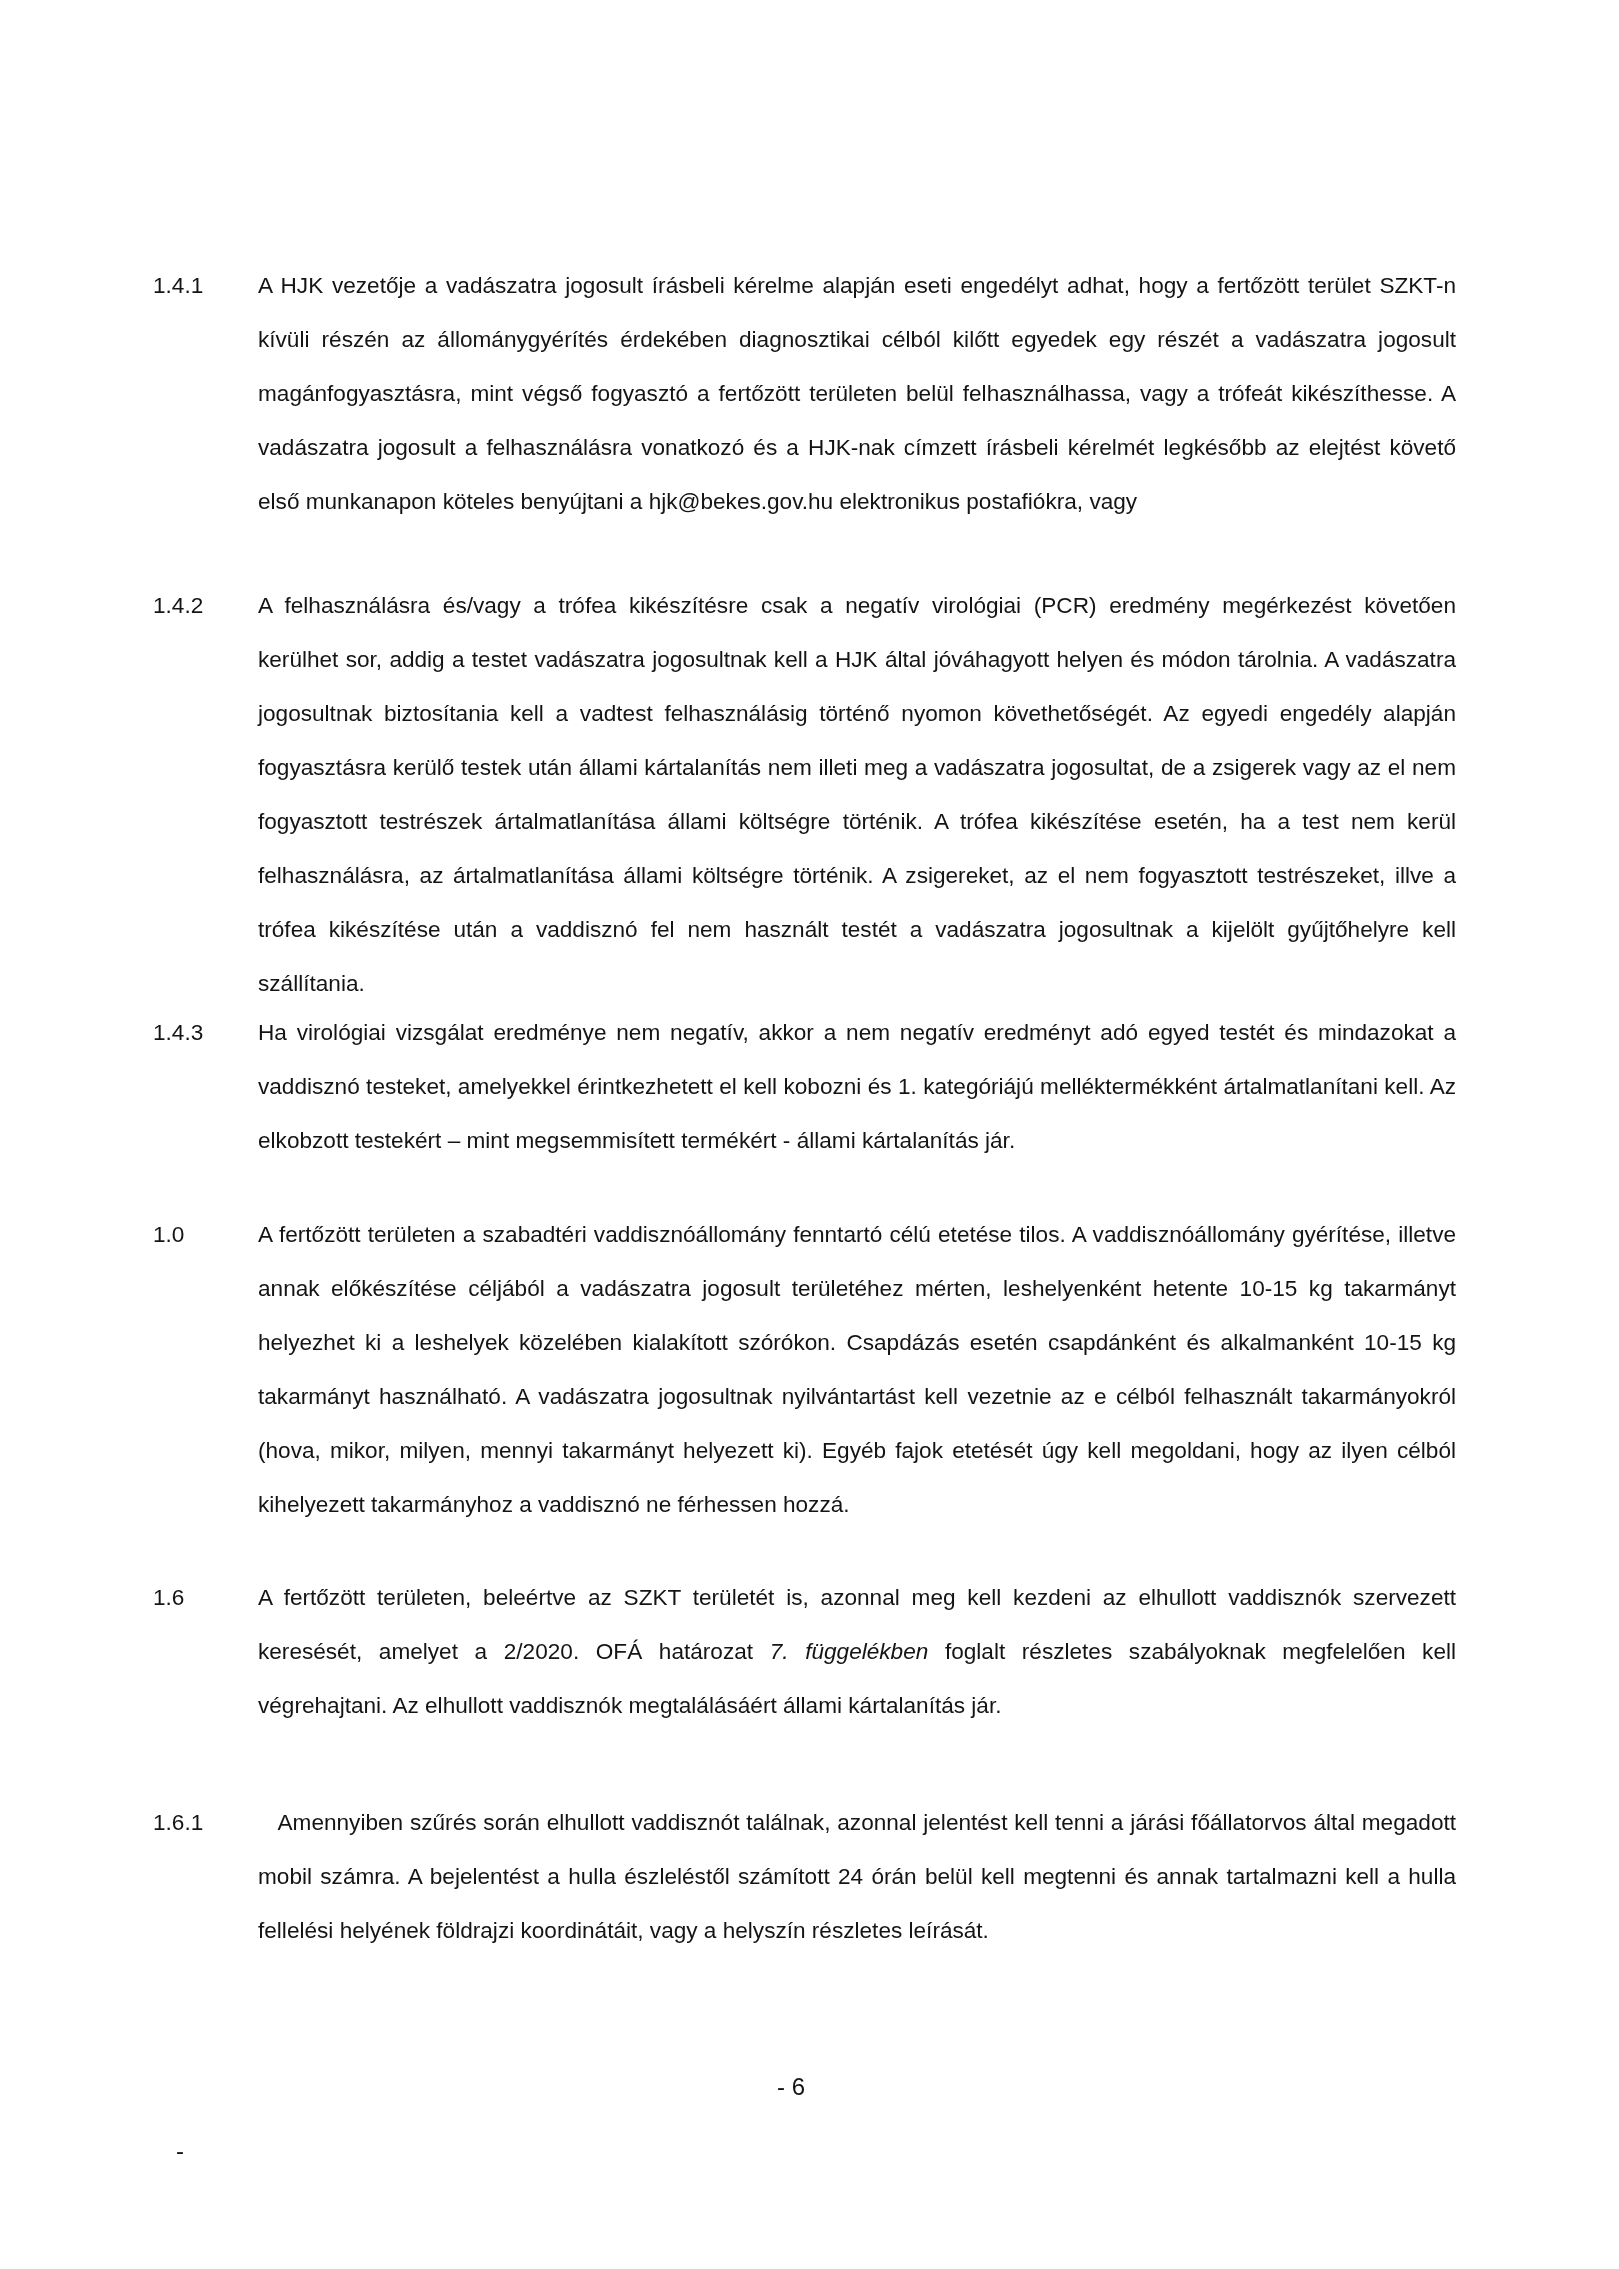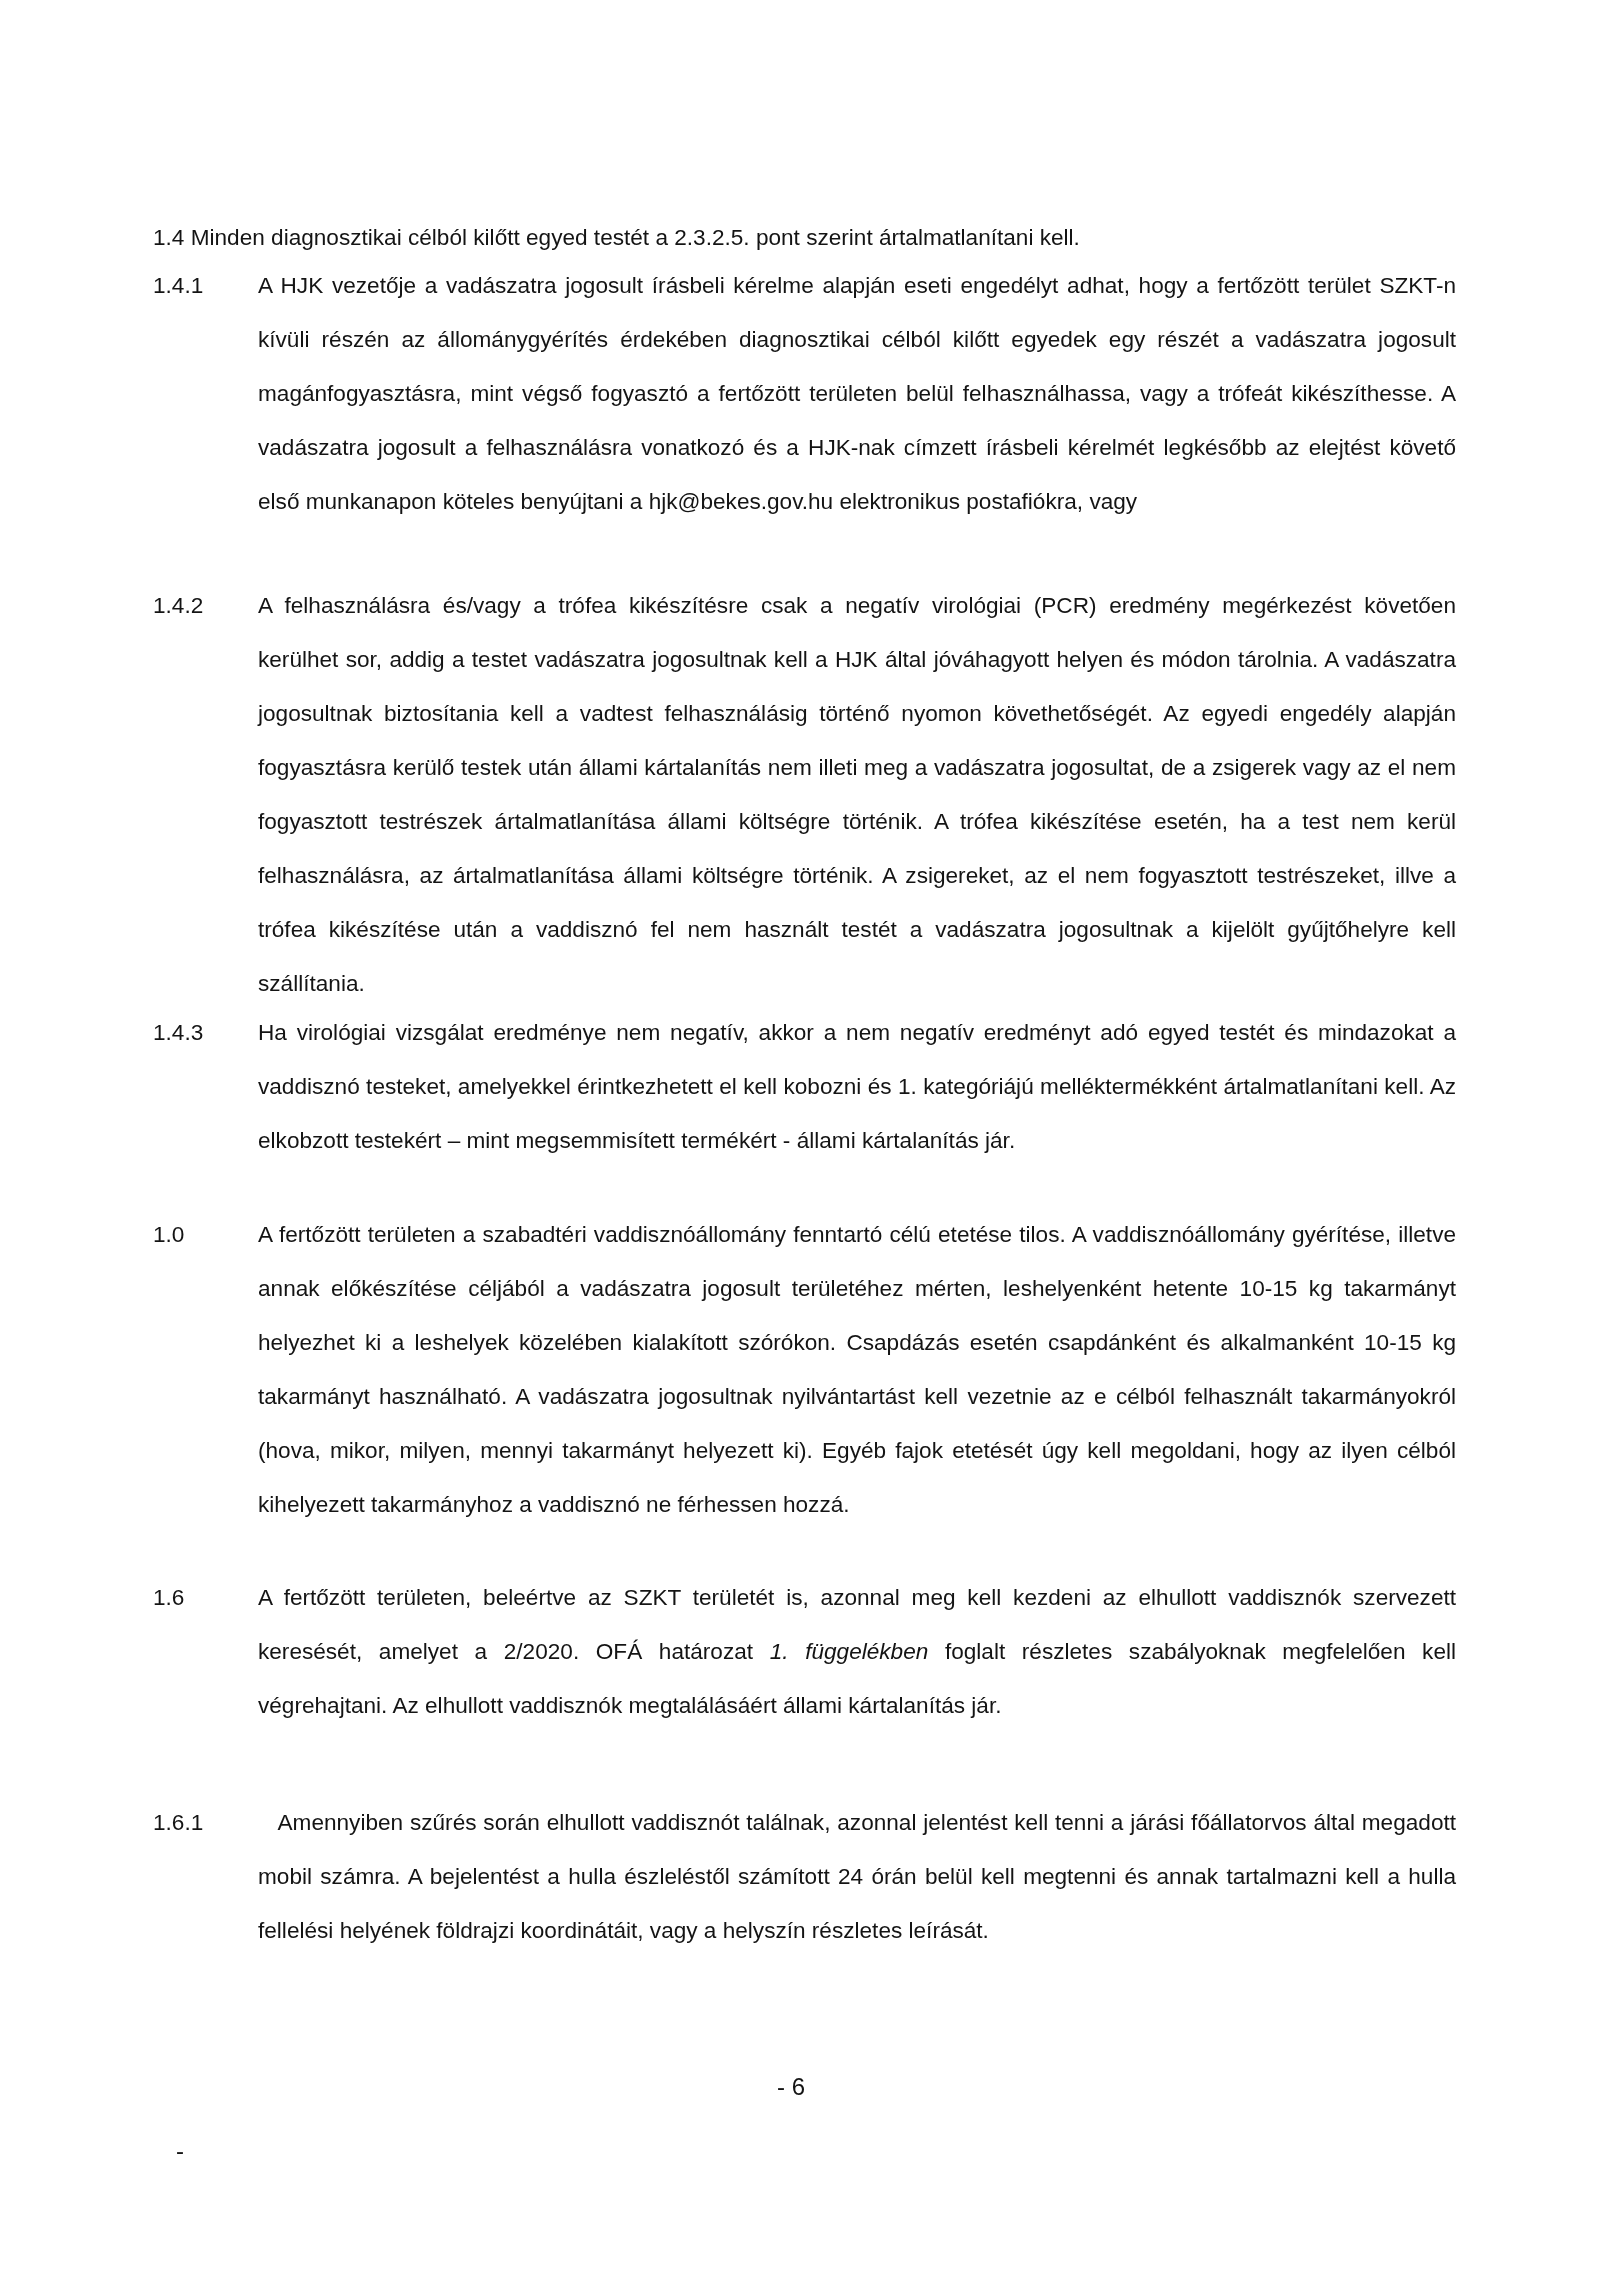--- a/index.html
+++ b/index.html
@@ -19,26 +19,20 @@
   .link { color: #141414; }
   .ital { font-style: italic; }
   .pagenum { position: absolute; left: 777px; top: 2073px; font-size: 24px; }
   .dash { position: absolute; left: 176px; top: 2137px; font-size: 24px; }
 </style>
 </head>
 <body>
 
 <div class="page">
 
-  <div class="para inline" style="top:211px;">
-    <div class="body">
-      <span>1.4</span>
-      <span>Minden diagnosztikai célból kilőtt egyed testét a 2.3.2.5. pont szerint ártalmatlanítani kell.</span>
-    </div>
-  </div>
 
   <div class="para" style="top:259px;">
     <span class="num">1.4.1</span>
     <div class="body"><span>A HJK vezetője a vadászatra jogosult írásbeli kérelme alapján eseti engedélyt adhat, hogy a fertőzött terület SZKT-n kívüli részén az állománygyérítés érdekében diagnosztikai célból kilőtt egyedek egy részét a vadászatra jogosult magánfogyasztásra, mint végső fogyasztó a fertőzött területen belül felhasználhassa, vagy a trófeát kikészíthesse. A vadászatra jogosult a felhasználásra vonatkozó és a HJK-nak címzett írásbeli kérelmét legkésőbb az elejtést követő első munkanapon köteles benyújtani a </span><a class="link">hjk@bekes.gov.hu</a><span> elektronikus postafiókra, vagy</span></div>
   </div>
 
   <div class="para" style="top:579px;">
     <span class="num">1.4.2</span>
     <div class="body">A felhasználásra és/vagy a trófea kikészítésre csak a negatív virológiai (PCR) eredmény megérkezést követően kerülhet sor, addig a testet vadászatra jogosultnak kell a HJK által jóváhagyott helyen és módon tárolnia. A vadászatra jogosultnak biztosítania kell a vadtest felhasználásig történő nyomon követhetőségét. Az egyedi engedély alapján fogyasztásra kerülő testek után állami kártalanítás nem illeti meg a vadászatra jogosultat, de a zsigerek vagy az el nem fogyasztott testrészek ártalmatlanítása állami költségre történik. A trófea kikészítése esetén, ha a test nem kerül felhasználásra, az ártalmatlanítása állami költségre történik. A zsigereket, az el nem fogyasztott testrészeket, illve a trófea kikészítése után a vaddisznó fel nem használt testét a vadászatra jogosultnak a kijelölt gyűjtőhelyre kell szállítania.</div>
   </div>
@@ -48,21 +42,21 @@
     <div class="body">Ha virológiai vizsgálat eredménye nem negatív, akkor a nem negatív eredményt adó egyed testét és mindazokat a vaddisznó testeket, amelyekkel érintkezhetett el kell kobozni és 1. kategóriájú melléktermékként ártalmatlanítani kell. Az elkobzott testekért – mint megsemmisített termékért - állami kártalanítás jár.</div>
   </div>
 
   <div class="para" style="top:1208px;">
     <span class="num">1.0</span>
     <div class="body">A fertőzött területen a szabadtéri vaddisznóállomány fenntartó célú etetése tilos. A vaddisznóállomány gyérítése, illetve annak előkészítése céljából a vadászatra jogosult területéhez mérten, leshelyenként hetente 10-15 kg takarmányt helyezhet ki a leshelyek közelében kialakított szórókon. Csapdázás esetén csapdánként és alkalmanként 10-15 kg takarmányt használható. A vadászatra jogosultnak nyilvántartást kell vezetnie az e célból felhasznált takarmányokról (hova, mikor, milyen, mennyi takarmányt helyezett ki). Egyéb fajok etetését úgy kell megoldani, hogy az ilyen célból kihelyezett takarmányhoz a vaddisznó ne férhessen hozzá.</div>
   </div>
 
   <div class="para" style="top:1571px;">
     <span class="num">1.6</span>
-    <div class="body"><span>A fertőzött területen, beleértve az SZKT területét is, azonnal meg kell kezdeni az elhullott vaddisznók szervezett keresését, amelyet a 2/2020. OFÁ határozat </span><span class="ital">1. függelékben</span><span> foglalt részletes szabályoknak megfelelően kell végrehajtani. Az elhullott vaddisznók megtalálásáért állami kártalanítás jár.</span></div>
+    <div class="body"><span>A fertőzött területen, beleértve az SZKT területét is, azonnal meg kell kezdeni az elhullott vaddisznók szervezett keresését, amelyet a 2/2020. OFÁ határozat </span><span class="ital">7. függelékben</span><span> foglalt részletes szabályoknak megfelelően kell végrehajtani. Az elhullott vaddisznók megtalálásáért állami kártalanítás jár.</span></div>
   </div>
 
   <div class="para wide" style="top:1796px;">
     <span class="num">1.6.1</span>
     <div class="body" style="margin-left:105px; text-indent:19.5px;">Amennyiben szűrés során elhullott vaddisznót találnak, azonnal jelentést kell tenni a járási főállatorvos által megadott mobil számra.  A bejelentést a hulla észleléstől számított 24 órán belül kell megtenni és annak tartalmazni kell a hulla fellelési helyének földrajzi koordinátáit, vagy a helyszín részletes leírását.</div>
   </div>
 
   <div class="pagenum">- 6</div>
   <div class="dash">-</div>
 </div>

